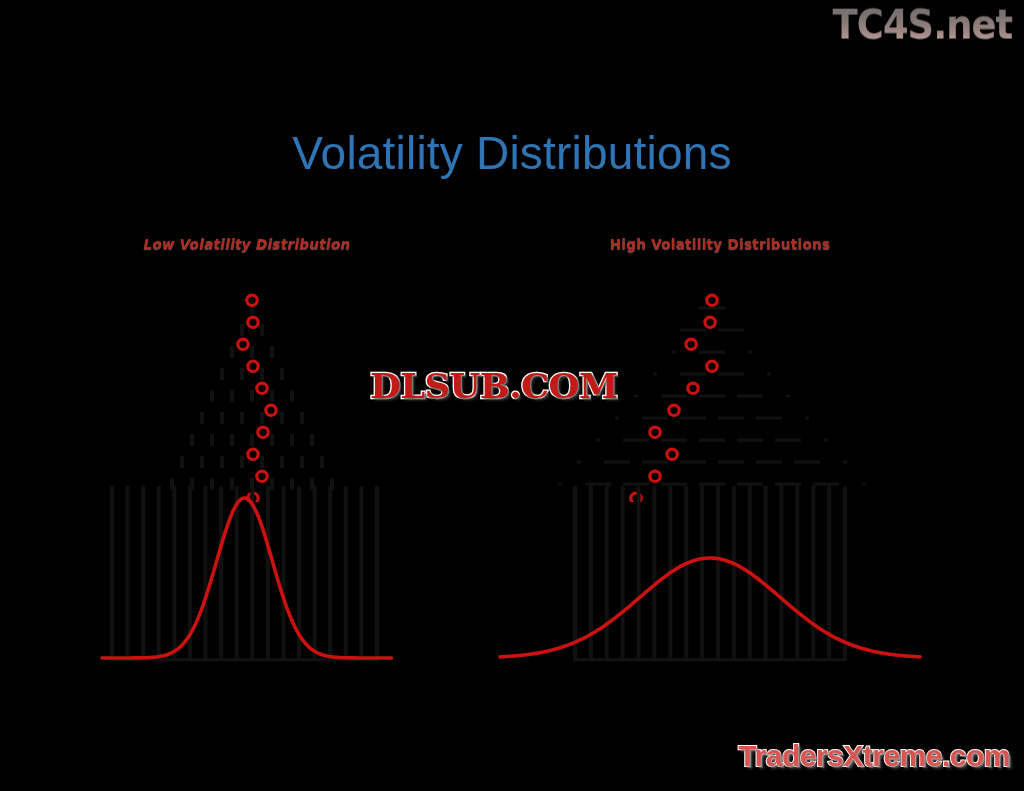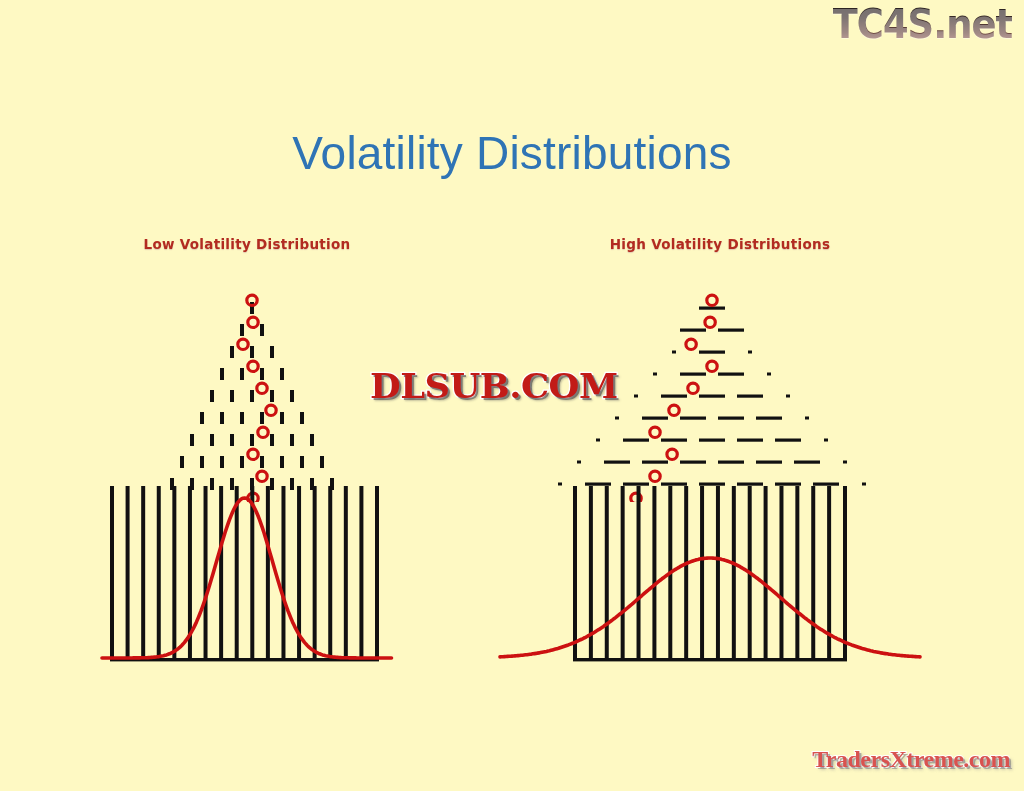--- a/index.html
+++ b/index.html
@@ -7,21 +7,21 @@
     padding: 0;
     background: #ffffff;
   }
   body {
     font-family: "Liberation Sans", sans-serif;
   }
   #slide {
     position: relative;
     width: 1024px;
     height: 791px;
-    background: #fef9c3;
+    background: #000000;
     overflow: hidden;
   }
 
   
   #tc4s-watermark {
     position: absolute;
     top: 4px;
     right: 12px;
     font-family: "DejaVu Sans", sans-serif;
     font-weight: bold;
@@ -50,21 +50,21 @@
     color: #2f74b5;
     letter-spacing: 0.2px;
   }
 
   
   .panel {
     position: absolute;
     top: 236px;
     height: 440px;
   }
-  #panel-low  { left: 92px;  width: 310px; }
+  #panel-low  { left: 92px;  width: 310px; font-style: italic; }
   #panel-high { left: 490px; width: 460px; }
 
   .panel-label {
     position: absolute;
     top: 0;
     width: 100%;
     text-align: center;
     font-family: "DejaVu Sans", sans-serif;
     font-weight: bold;
     font-size: 13.5px;
@@ -101,23 +101,23 @@
     text-shadow:
       2px 2px 0 rgba(60,60,60,0.55),
       3px 3px 2px rgba(90,90,90,0.35);
   }
 
   
   #tx-watermark {
     position: absolute;
     right: 14px;
     bottom: 20px;
-    font-family: Liberation Serif, serif;
+    font-family: Liberation Sans, sans-serif;
     font-weight: bold;
-    font-size: 24px;
+    font-size: 30px;
     line-height: 1;
     letter-spacing: -0.5px;
     color: #d9534f;
     -webkit-text-stroke: 2px #ffffff;
     paint-order: stroke fill;
     text-shadow:
       2px 2px 0 rgba(120,120,120,0.55),
       3px 3px 3px rgba(140,140,140,0.4);
   }
 </style>

